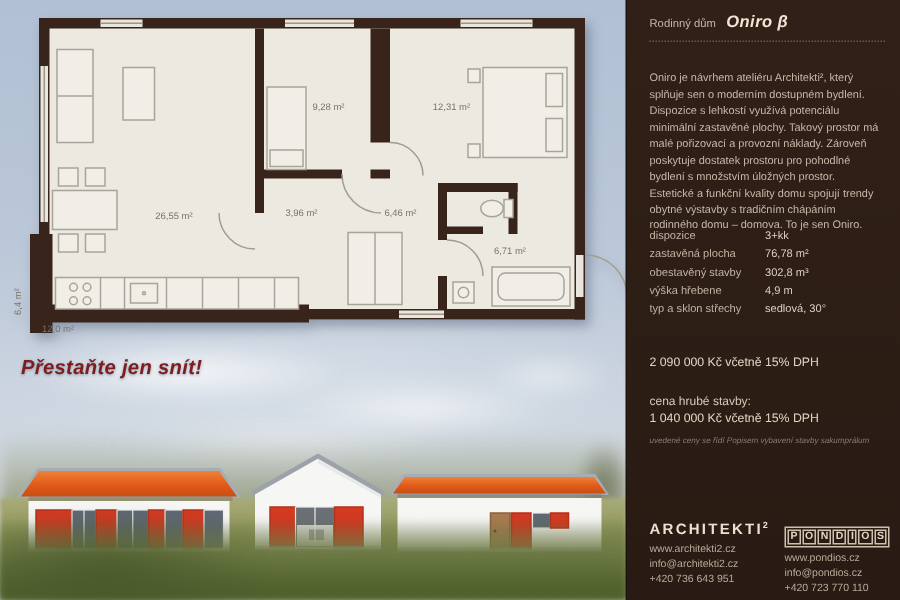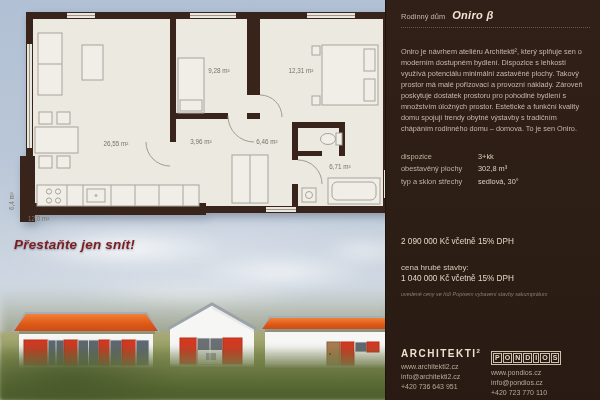--- a/index.html
+++ b/index.html
@@ -37,21 +37,21 @@
   .plan-label{font-family:"Liberation Sans",sans-serif;font-size:6.3px;fill:#7b7365;}
 
   .elevation{position:absolute;}
   .elev-1{left:11px;top:310px;}
   .elev-2{left:168px;top:302px;}
   .elev-3{left:260px;top:315px;}
 
   
   .panel{position:absolute;right:0;top:0;width:182px;height:400px;z-index:5;
     background:linear-gradient(180deg,#312018 0%,#2c1d15 55%,#291a13 100%);
-    border-left:1px solid #1f130d;padding-left:32px;}
+    border-left:1px solid #1f130d;}
   .panel-header{position:absolute;left:15px;right:10px;top:0;padding-top:9px;padding-bottom:6px;
     border-bottom:1px dotted #6b5845;display:flex;align-items:baseline;}
   .panel-header .prefix{font-size:7.5px;color:#c3b7a5;}
   .panel-header .title{font-size:11px;font-weight:bold;font-style:italic;color:#f0e5d3;margin-left:7px;letter-spacing:.3px;}
   .desc{position:absolute;left:15px;right:14px;top:40px;font-size:7.3px;line-height:10.9px;color:#c5b9a7;}
   .specs{position:absolute;left:15px;right:12px;top:151px;}
   .spec-row{display:flex;font-size:7.4px;line-height:12.3px;}
   .spec-row .lbl{width:77px;color:#c0b4a2;}
   .spec-row .val{color:#ddd1be;text-align:center;}
   .price-block-1{position:absolute;left:15px;top:237px;}
@@ -266,22 +266,30 @@
     </div>
 
     <p class="desc">Oniro je návrhem ateliéru Architekti², který splňuje sen o moderním dostupném bydlení. Dispozice s lehkostí využívá potenciálu minimální zastavěné plochy. Takový prostor má malé pořizovací a provozní náklady. Zároveň poskytuje dostatek prostoru pro pohodlné bydlení s množstvím úložných prostor. Estetické a funkční kvality domu spojují trendy obytné výstavby s tradičním chápáním rodinného domu – domova. To je sen Oniro.</p>
 
     <div class="specs">
       <div class="spec-row">
           <span class="lbl">dispozice</span>
           <span class="val">3+kk</span>
         </div>
       <div class="spec-row">
-          <span class="lbl">obestavěný plochy</span>
+          <span class="lbl">zastavěná plocha</span>
+          <span class="val">76,78 m²</span>
+        </div>
+      <div class="spec-row">
+          <span class="lbl">obestavěný stavby</span>
           <span class="val">302,8 m³</span>
+        </div>
+      <div class="spec-row">
+          <span class="lbl">výška hřebene</span>
+          <span class="val">4,9 m</span>
         </div>
       <div class="spec-row">
           <span class="lbl">typ a sklon střechy</span>
           <span class="val">sedlová, 30°</span>
         </div>
     </div>
 
     <div class="price-block-1">
       <div class="price-val">2 090 000 Kč včetně 15% DPH</div>
     </div>

